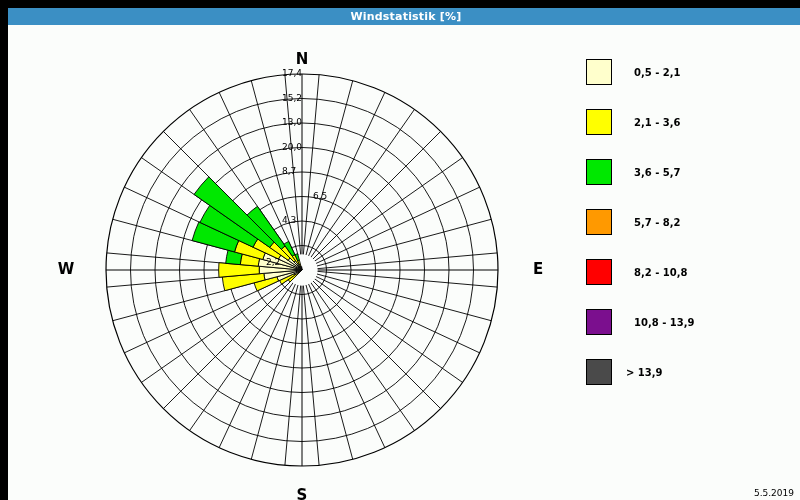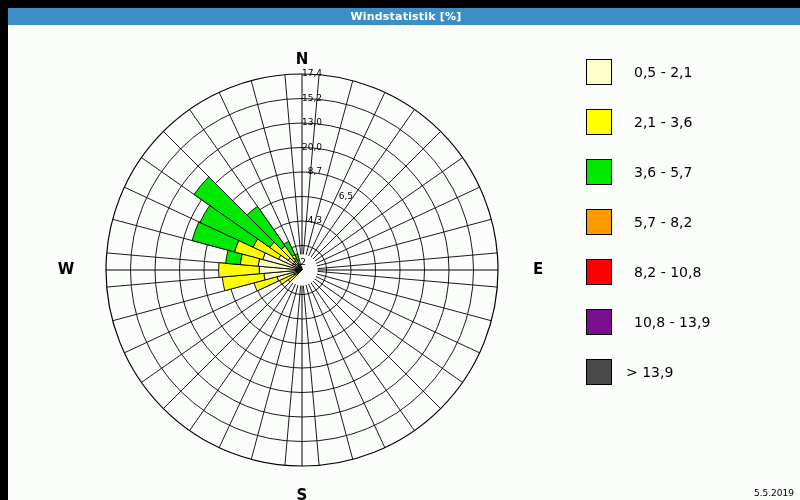--- a/index.html
+++ b/index.html
@@ -36,37 +36,38 @@
     font-family:"DejaVu Sans","Liberation Sans",sans-serif;
     text-align:center;
   }
   #lbl-N{left:264px;top:25px;width:60px;}
   #lbl-S{left:264px;top:461px;width:60px;}
   #lbl-W{left:28px;top:235px;width:60px;}
   #lbl-E{left:500px;top:235px;width:60px;}
   .rtick{
     position:absolute;
     font-size:9px;color:#000;
-    text-align:right;width:40px;
+    text-align:left;width:40px;
     font-family:"DejaVu Sans","Liberation Sans",sans-serif;
   }
   
   #legend{position:absolute;left:578px;top:22px;width:215px;}
   .legrow{display:flex;align-items:center;height:50px;}
   .swatch{
     width:26px;height:26px;
     border:1px solid #000;
     box-sizing:border-box;
     flex:0 0 26px;
   }
   .legtext{
     margin-left:22px;
-    font-size:14px;color:#000;
+    font-size:10px;color:#000;
     font-family:"DejaVu Sans","Liberation Sans",sans-serif;
     white-space:nowrap;
+    font-weight:bold;
   }
   .legtext.gt{margin-left:14px;}
   #datestamp{
     position:absolute;right:10px;bottom:6px;
     font-size:9px;color:#000;
     font-family:"DejaVu Sans","Liberation Sans",sans-serif;
   }
 </style>
 </head>
 <body>

